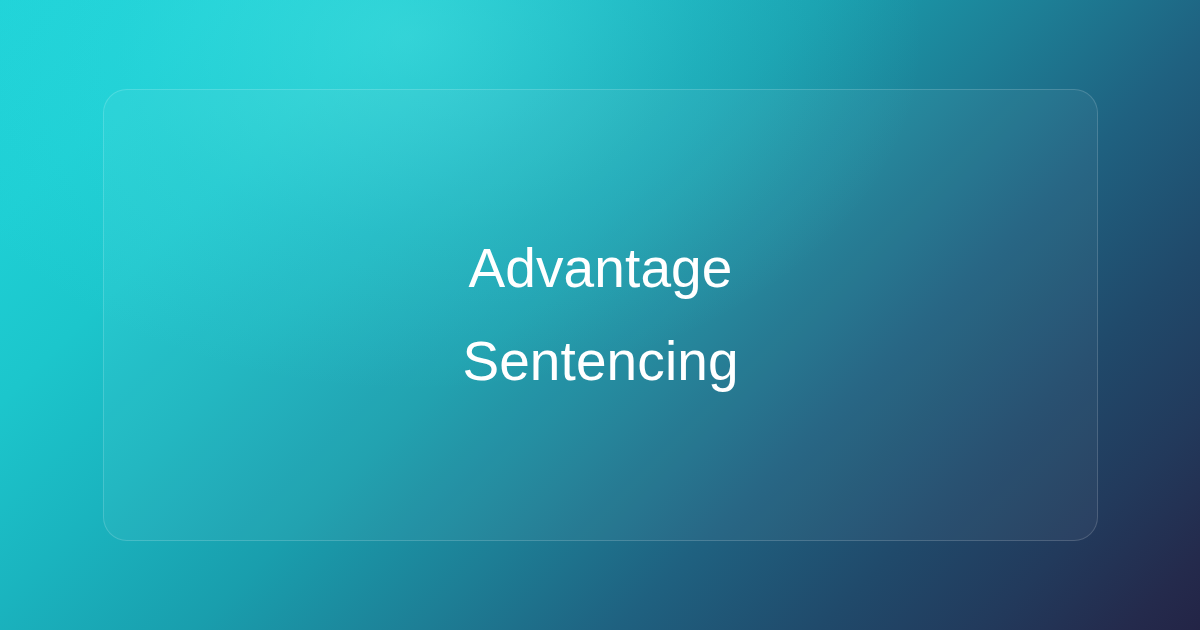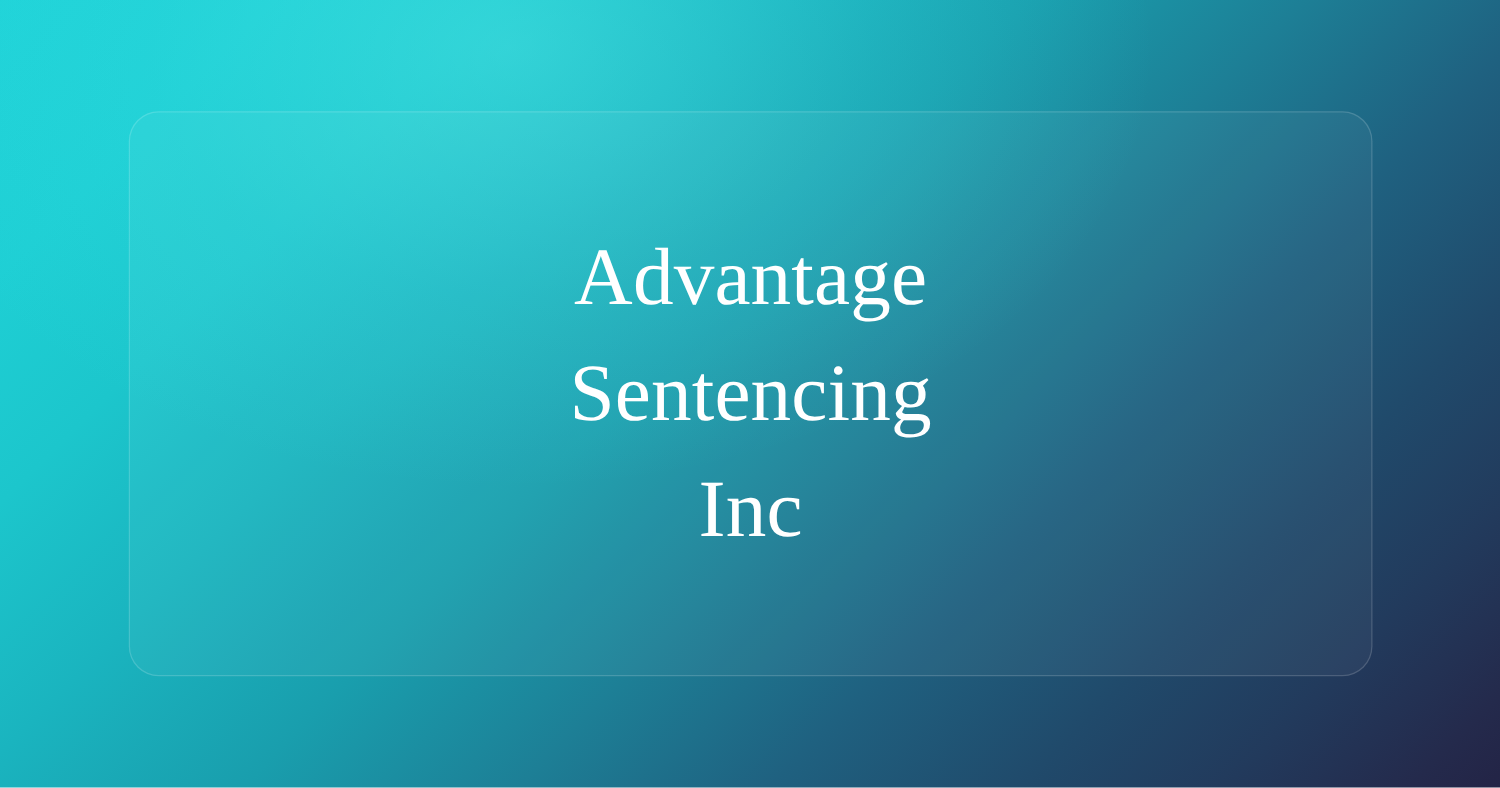--- a/index.html
+++ b/index.html
@@ -66,36 +66,35 @@
   .title-block {
     width: 100%;
     padding: 0 24px;
     box-sizing: border-box;
     text-align: center;
   }
 
   .title-line {
     display: block;
     color: #ffffff;
-    font-family: Liberation Serif, serif;
+    font-family: Liberation Sans, sans-serif;
     font-weight: 400;
-    font-size: 65px;
+    font-size: 55px;
     line-height: 93px;
     letter-spacing: 0.1px;
     white-space: nowrap;
   }
 </style>
 </head>
 <body>
 
 <div class="og-card">
 
   <div class="bg-glow"></div>
 
   <div class="panel">
     <div class="title-block">
       <span class="title-line">Advantage</span>
       <span class="title-line">Sentencing</span>
-      <span class="title-line">Inc</span>
     </div>
   </div>
 
 </div>
 
 </body></html>

